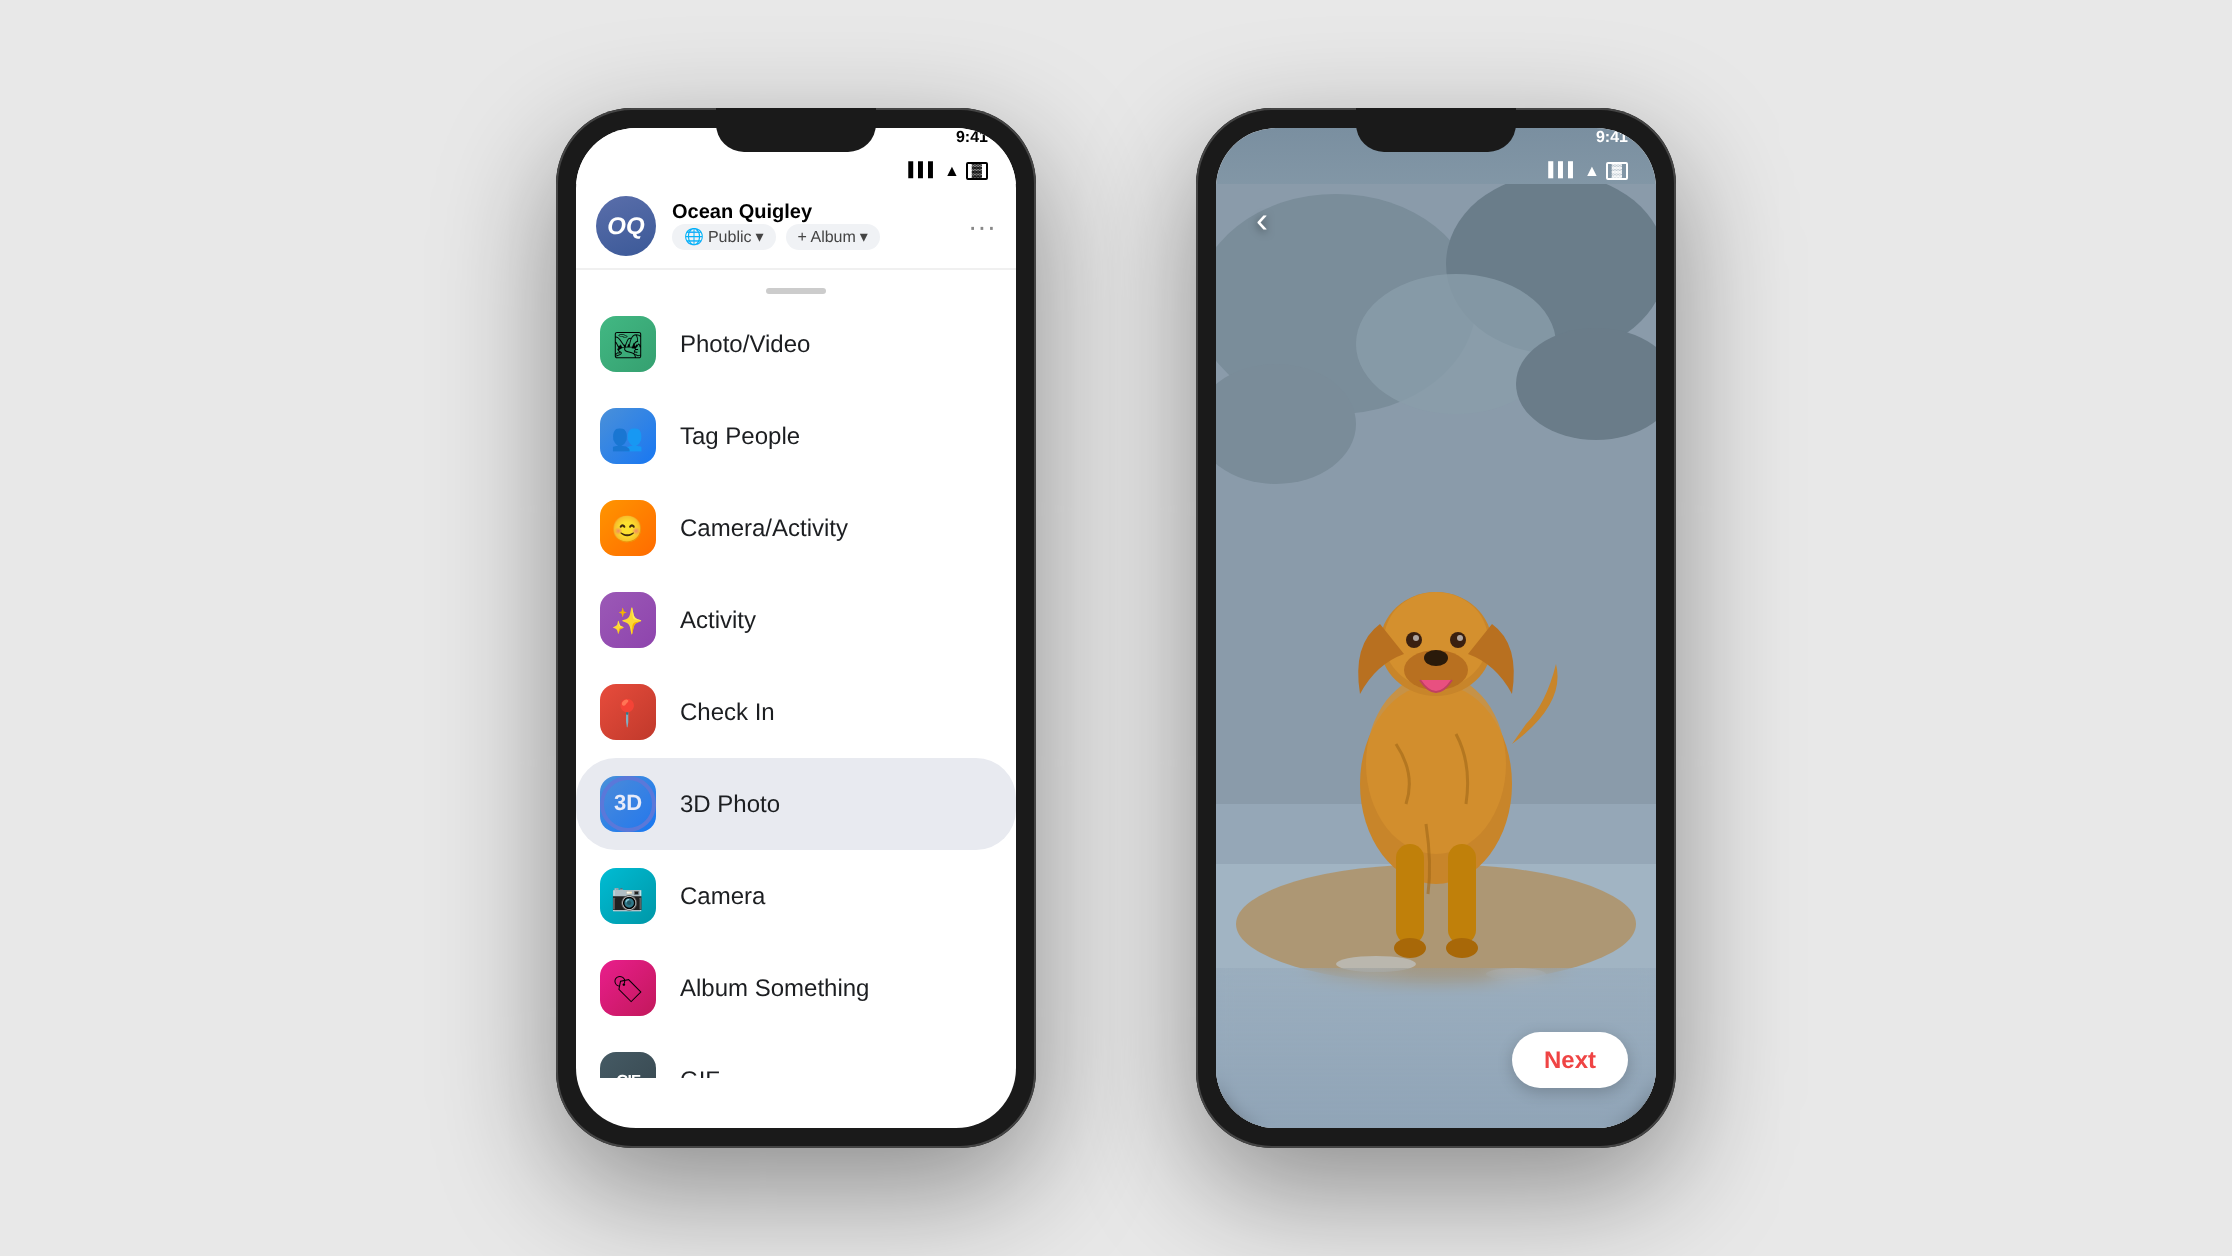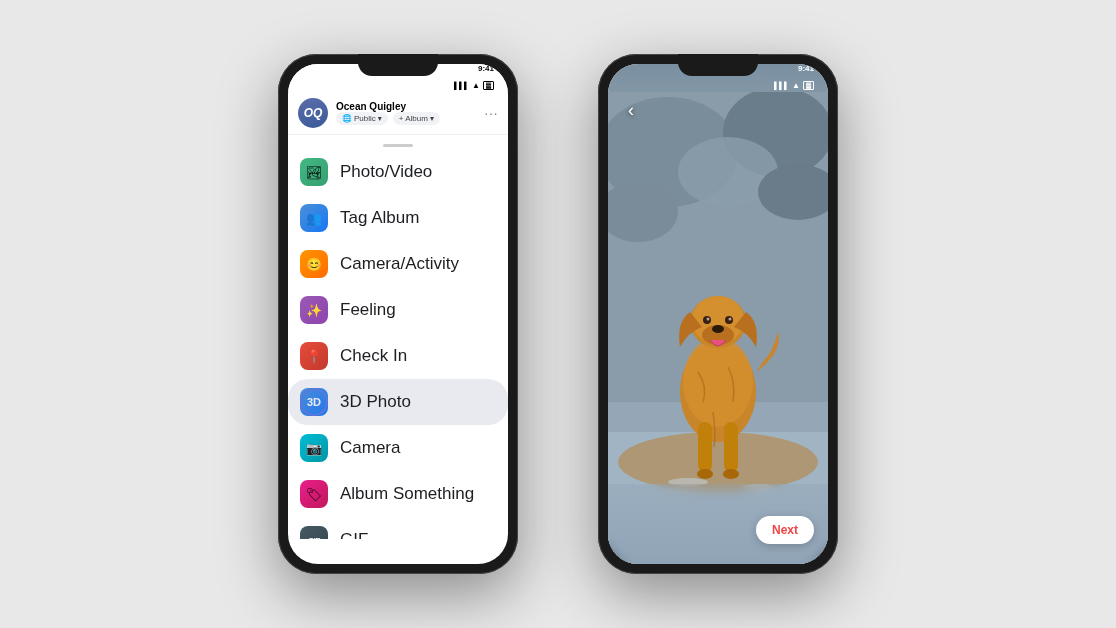--- a/index.html
+++ b/index.html
@@ -175,21 +175,21 @@
       height: 28px;
       border-radius: 8px;
       display: flex;
       align-items: center;
       justify-content: center;
       font-size: 14px;
       flex-shrink: 0;
     }
 
     .menu-label {
-      font-size: 17px;
+      font-size: 12px;
       font-weight: 500;
       color: #1c1e21;
     }
 
     
     .menu-item.highlighted .menu-icon {
       position: relative;
     }
 
     .circle-overlay {
@@ -319,31 +319,31 @@
 
     <div class="menu-list">
 
       <div class="menu-item">
         <div class="menu-icon icon-green" style="font-size:13px;">🏞</div>
         <span class="menu-label">Photo/Video</span>
       </div>
 
       <div class="menu-item">
         <div class="menu-icon icon-blue" style="font-size:13px; color:#fff;">👥</div>
-        <span class="menu-label">Tag Album</span>
+        <span class="menu-label">Tag People</span>
       </div>
 
       <div class="menu-item">
         <div class="menu-icon icon-orange" style="font-size:13px;">😊</div>
         <span class="menu-label">Camera/Activity</span>
       </div>
 
       <div class="menu-item">
         <div class="menu-icon icon-purple" style="font-size:13px;">✨</div>
-        <span class="menu-label">Feeling</span>
+        <span class="menu-label">Activity</span>
       </div>
 
       <div class="menu-item">
         <div class="menu-icon icon-red" style="font-size:13px;">📍</div>
         <span class="menu-label">Check In</span>
       </div>
 
       <div class="menu-item highlighted" style="position:relative;">
         <div style="position:relative; width:28px; height:28px; flex-shrink:0;">
           <div class="menu-icon icon-blue" style="font-size:11px; color:#fff; font-weight:bold; position:absolute; inset:0;">3D</div>

